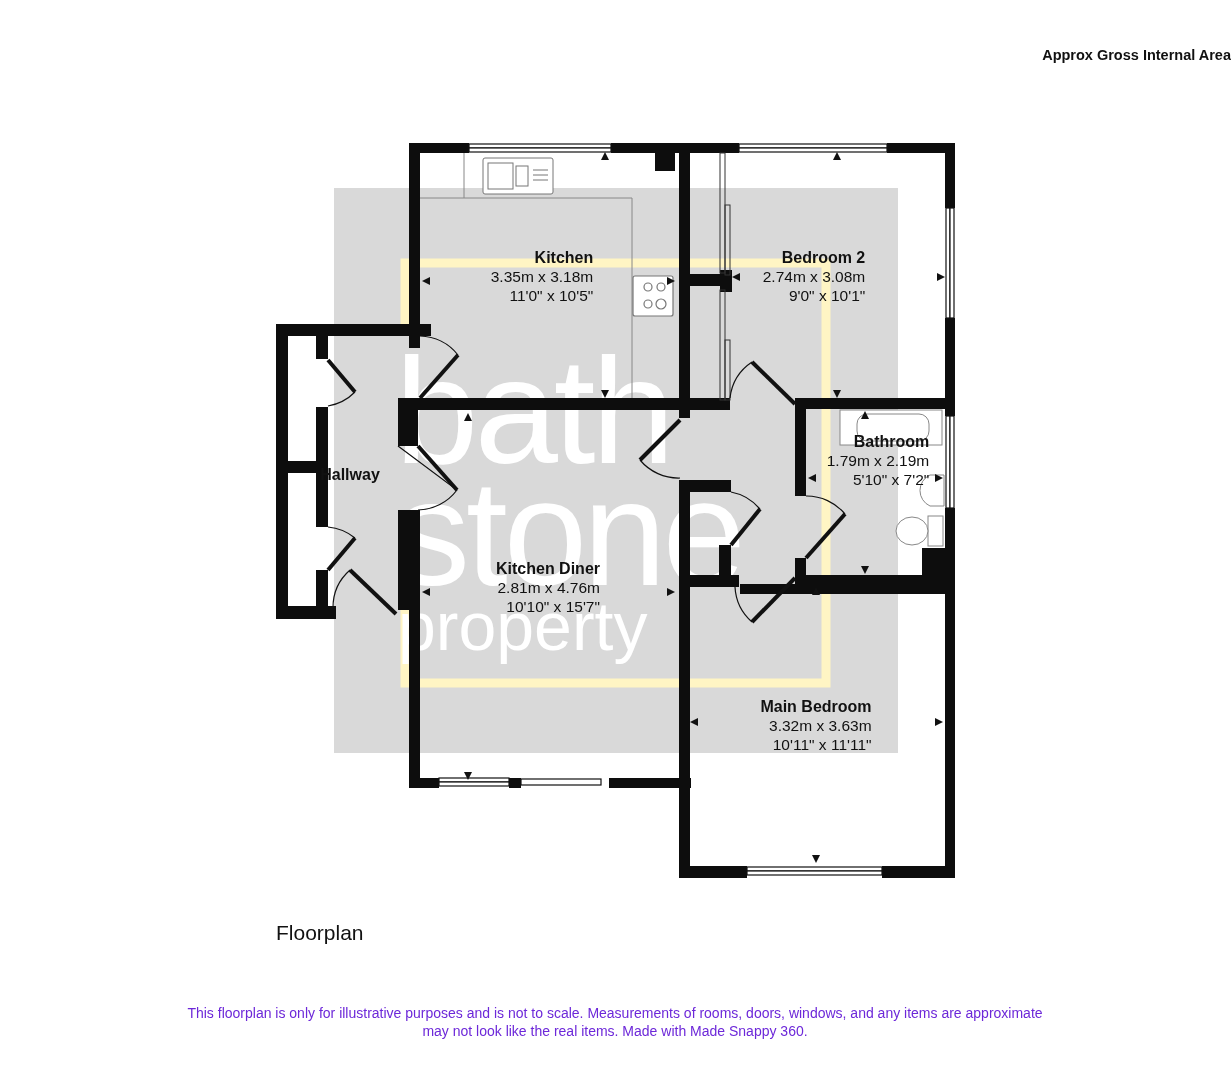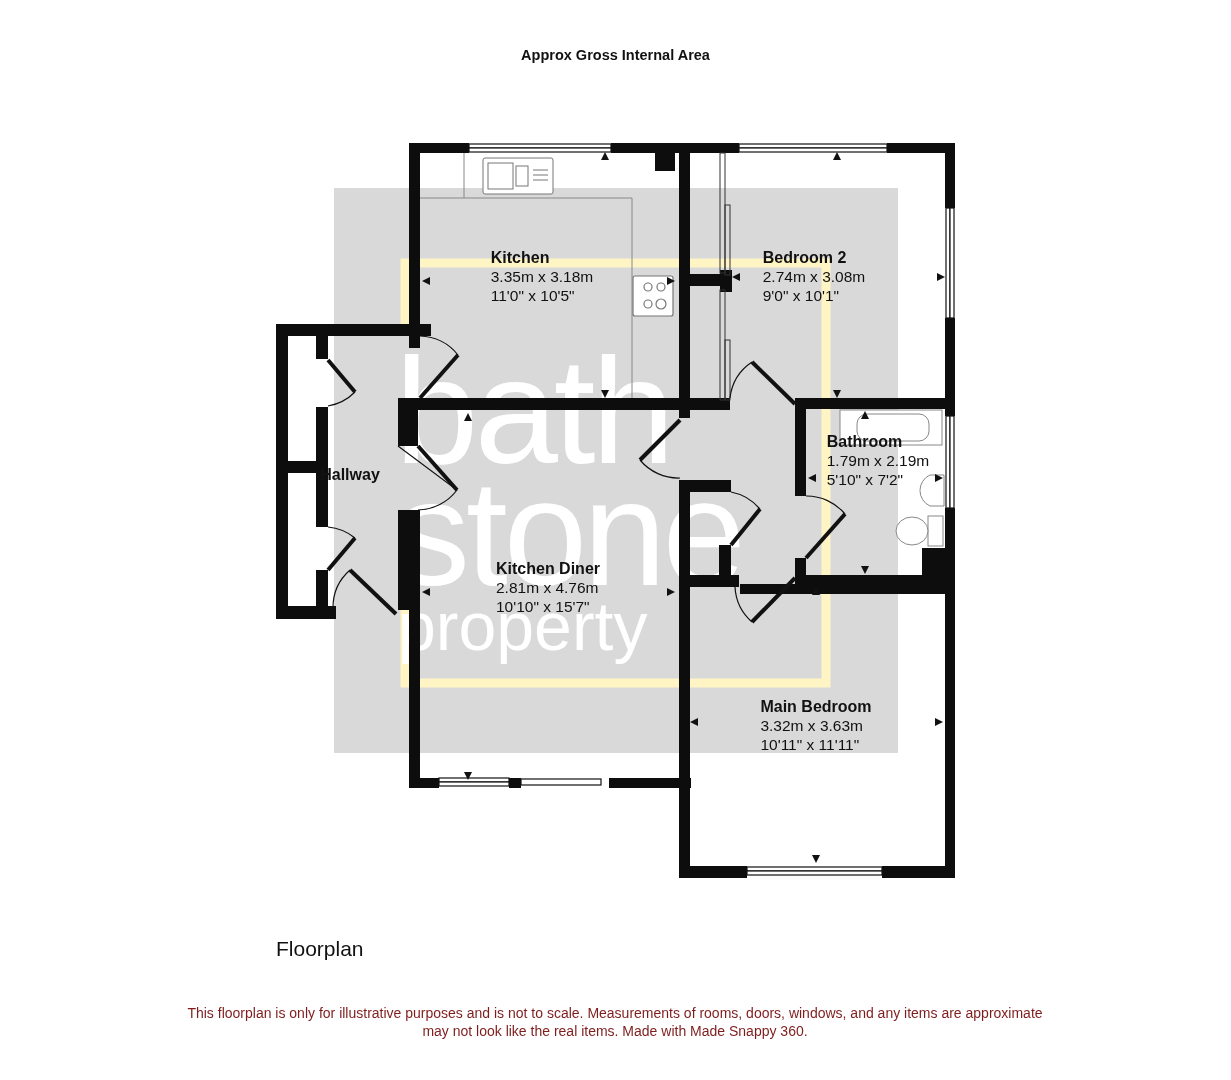--- a/index.html
+++ b/index.html
@@ -1,22 +1,22 @@
 <!DOCTYPE html>
 <html><head>
 <meta charset="utf-8">
 <style>
   html, body { margin:0; padding:0; background:#ffffff; }
   body { width:1231px; height:1080px; position:relative; overflow:hidden; font-family:"Liberation Sans", sans-serif; color:#111; }
-  .header { position:absolute; left:0; top:47px; width:1231px; text-align:center; font-weight:bold; font-size:14.5px; line-height:17px; }
+  .header { position:absolute; left:0; top:47px; width:1231px; text-align:right; font-weight:bold; font-size:14.5px; line-height:17px; }
   .plan { position:absolute; left:0; top:0; width:1231px; height:1080px; }
-  .room-label { position:absolute; text-align:left; font-size:15.5px; line-height:19px; transform:translateX(-50%); white-space:nowrap; }
+  .room-label { position:absolute; text-align:right; font-size:15.5px; line-height:19px; transform:translateX(-50%); white-space:nowrap; }
   .room-label .name { font-weight:bold; font-size:16px; }
-  .floor-title { position:absolute; left:276px; top:921px; font-size:21px;margin-top:16px; }
-  .disclaimer { position:absolute; left:150px; top:1004px; width:930px; text-align:center; font-size:14px; line-height:18px; color:#7f1d1d; }
+  .floor-title { position:absolute; left:276px; top:921px; font-size:21px; }
+  .disclaimer { position:absolute; left:150px; top:1004px; width:930px; text-align:center; font-size:14px; line-height:18px; color:#6d28d9; }
 </style>
 </head>
 <body>
 
 <div class="header">
   <div>Approx Gross Internal Area</div>
 </div>
 
 <svg class="plan" width="1231" height="1080" viewBox="0 0 1231 1080">
 

